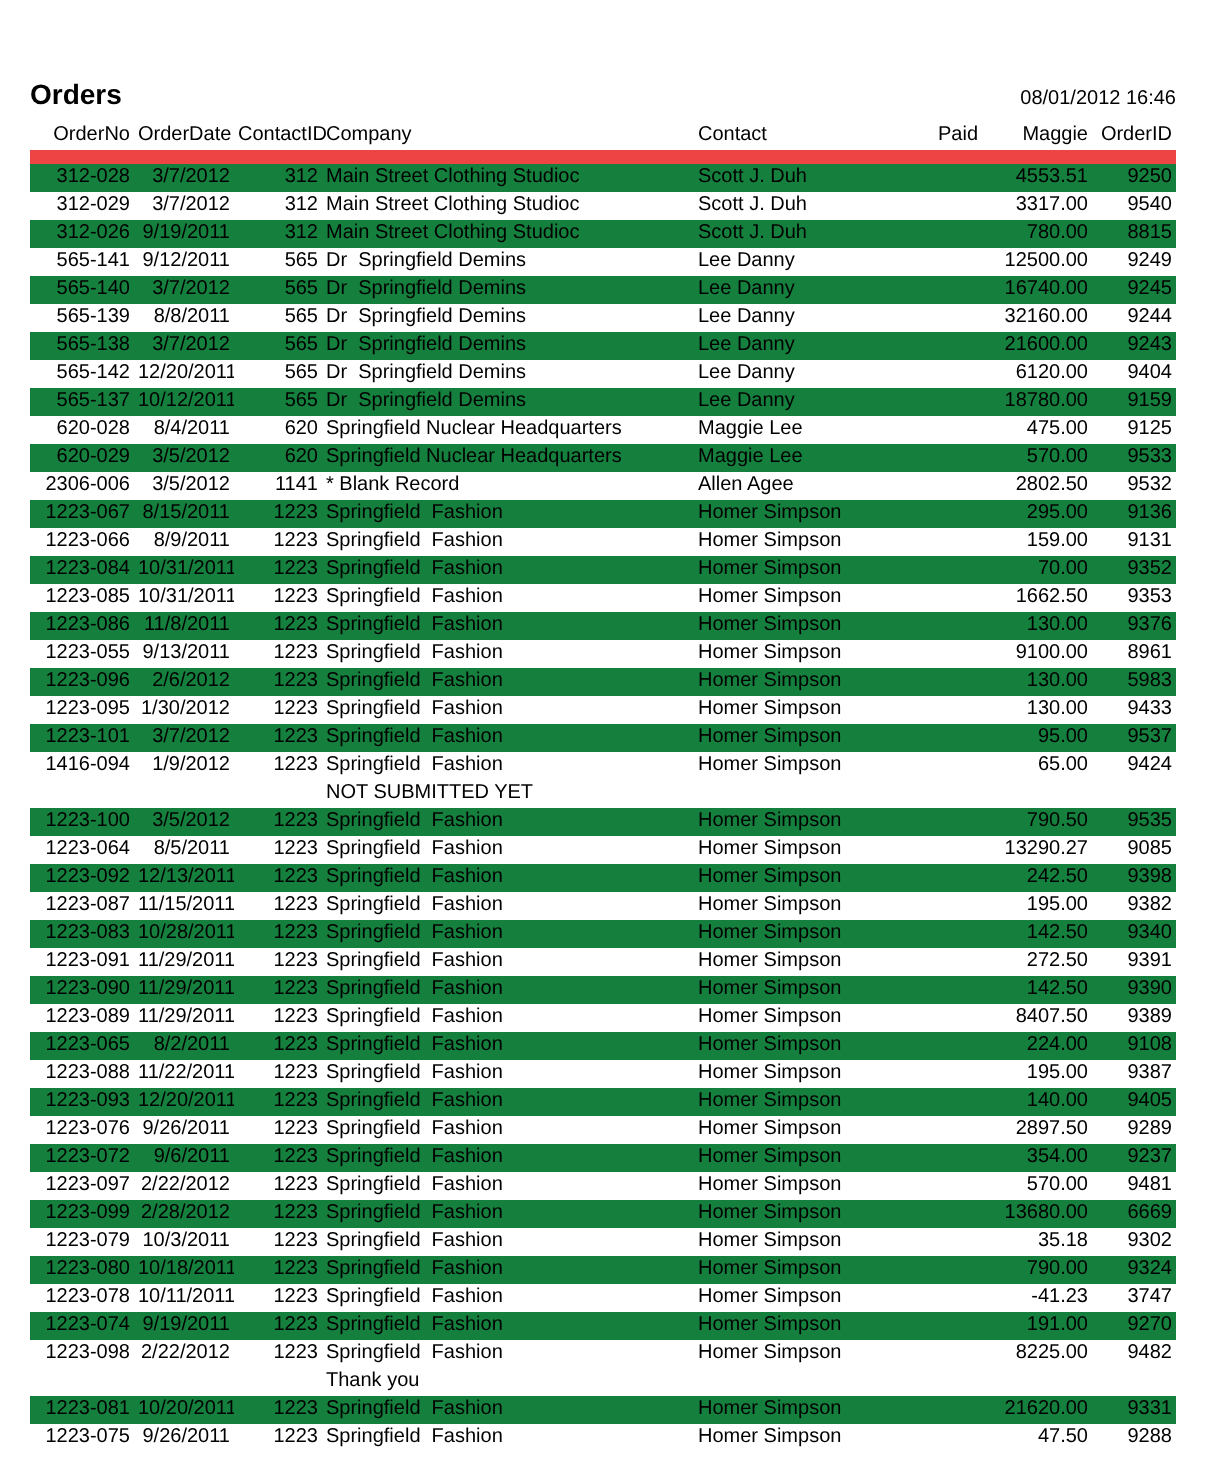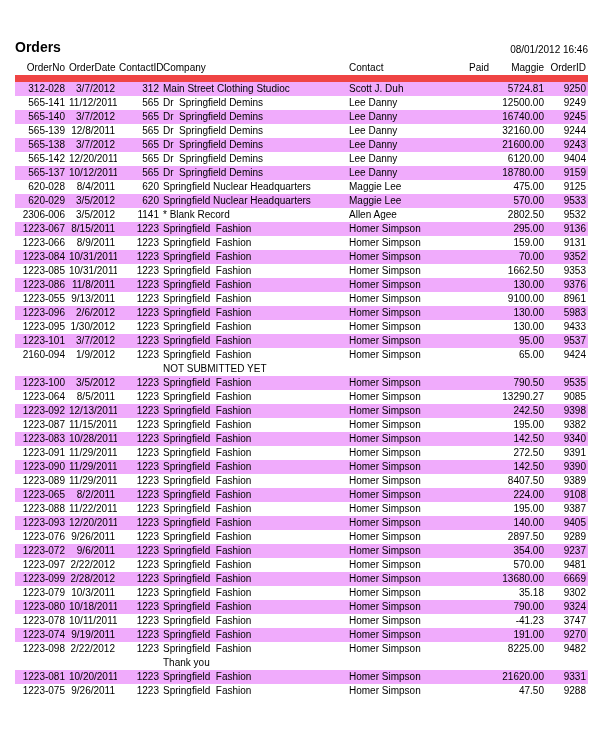--- a/index.html
+++ b/index.html
@@ -17,21 +17,21 @@
     font-size:10px; font-weight:normal; padding:1px 2px 2px 2px;
     border-bottom:7px solid #ef4444; white-space:nowrap; overflow:visible;
   }
   table.orders td {
     font-size:10px; height:14px; line-height:14px; padding:0 2px;
     white-space:pre; overflow:hidden; vertical-align:middle;
   }
   th.r, td.r { text-align:right; }
   th.l, td.l { text-align:left; }
   td.company { padding-left:12px; }
-  tr.hl { background:#f0abfc; }
+  tr.hl { background:#15803d; }
   
   col.c1{width:52px} col.c2{width:50px} col.c3{width:44px} col.c4{width:186px}
   col.c5{width:112px} col.c6{width:32px} col.c7{width:55px} col.c8{width:42px}
 </style>
 </head>
 <body>
 
 <div class="report">
   <div class="title-row">
     <span class="report-title">Orders</span>
@@ -62,46 +62,66 @@
       </tr>
     </thead>
     <tbody>
         <tr class="hl">
           <td class="r">312-028</td>
           <td class="r">3/7/2012</td>
           <td class="r">312</td>
           <td class="l company">Main Street Clothing Studioc</td>
           <td class="l">Scott J. Duh</td>
           <td class="r"></td>
-          <td class="r">5724.81</td>
+          <td class="r">4553.51</td>
           <td class="r">9250</td>
         </tr>
         <tr>
+          <td class="r">312-029</td>
+          <td class="r">3/7/2012</td>
+          <td class="r">312</td>
+          <td class="l company">Main Street Clothing Studioc</td>
+          <td class="l">Scott J. Duh</td>
+          <td class="r"></td>
+          <td class="r">3317.00</td>
+          <td class="r">9540</td>
+        </tr>
+        <tr class="hl">
+          <td class="r">312-026</td>
+          <td class="r">9/19/2011</td>
+          <td class="r">312</td>
+          <td class="l company">Main Street Clothing Studioc</td>
+          <td class="l">Scott J. Duh</td>
+          <td class="r"></td>
+          <td class="r">780.00</td>
+          <td class="r">8815</td>
+        </tr>
+        <tr>
           <td class="r">565-141</td>
-          <td class="r">11/12/2011</td>
+          <td class="r">9/12/2011</td>
           <td class="r">565</td>
           <td class="l company">Dr  Springfield Demins</td>
           <td class="l">Lee Danny</td>
           <td class="r"></td>
           <td class="r">12500.00</td>
           <td class="r">9249</td>
         </tr>
         <tr class="hl">
           <td class="r">565-140</td>
           <td class="r">3/7/2012</td>
           <td class="r">565</td>
           <td class="l company">Dr  Springfield Demins</td>
           <td class="l">Lee Danny</td>
           <td class="r"></td>
           <td class="r">16740.00</td>
           <td class="r">9245</td>
         </tr>
         <tr>
           <td class="r">565-139</td>
-          <td class="r">12/8/2011</td>
+          <td class="r">8/8/2011</td>
           <td class="r">565</td>
           <td class="l company">Dr  Springfield Demins</td>
           <td class="l">Lee Danny</td>
           <td class="r"></td>
           <td class="r">32160.00</td>
           <td class="r">9244</td>
         </tr>
         <tr class="hl">
           <td class="r">565-138</td>
           <td class="r">3/7/2012</td>
@@ -246,21 +266,21 @@
           <td class="r">1223-101</td>
           <td class="r">3/7/2012</td>
           <td class="r">1223</td>
           <td class="l company">Springfield  Fashion</td>
           <td class="l">Homer Simpson</td>
           <td class="r"></td>
           <td class="r">95.00</td>
           <td class="r">9537</td>
         </tr>
         <tr>
-          <td class="r">2160-094</td>
+          <td class="r">1416-094</td>
           <td class="r">1/9/2012</td>
           <td class="r">1223</td>
           <td class="l company">Springfield  Fashion</td>
           <td class="l">Homer Simpson</td>
           <td class="r"></td>
           <td class="r">65.00</td>
           <td class="r">9424</td>
         </tr>
         <tr>
           <td class="r"></td>

